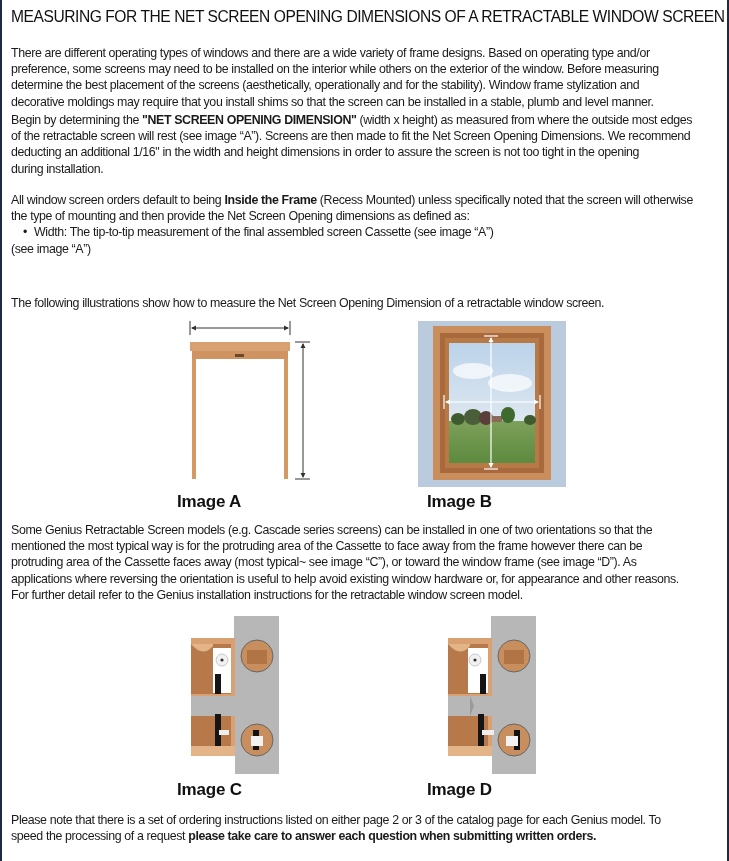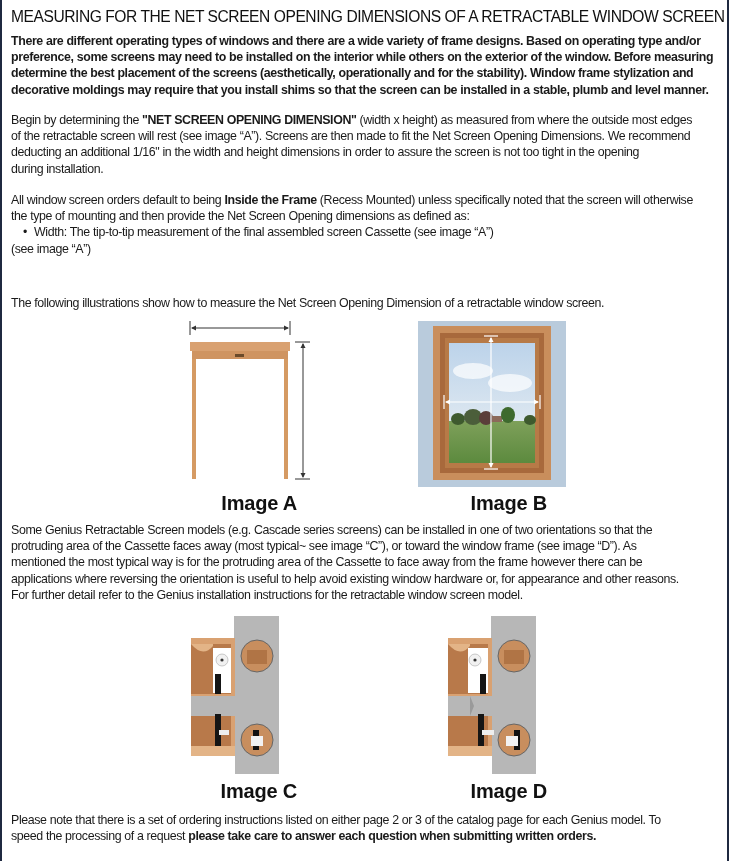--- a/index.html
+++ b/index.html
@@ -20,34 +20,34 @@
   .para {
     position: absolute; left: 9px; width: 712px;
     font-size: 12.4px; line-height: 16.2px; letter-spacing: -0.38px;
     color: #1a1a1a;
   }
   .para .ln { display: block; white-space: nowrap; }
   .para b { font-weight: bold; }
   .bullet { display: block; white-space: nowrap; padding-left: 12px; }
   .bullet::before { content: "\2022"; display: inline-block; width: 11px; }
   .caption {
-    position: absolute; font-size: 20px; font-weight: bold; color: #111;
-    text-align: right; width: 120px; letter-spacing: -0.2px;
+    position: absolute; font-size: 17px; font-weight: bold; color: #111;
+    text-align: left; width: 120px; letter-spacing: -0.2px;
   }
   .img { position: absolute; }
   svg { display: block; }
 </style>
 </head>
 <body>
 
 <div class="frame">
 
   <div class="title">MEASURING FOR THE NET SCREEN OPENING DIMENSIONS OF A RETRACTABLE WINDOW SCREEN</div>
 
-  <div class="para" style="top:33px;font-weight:bold;">
+  <div class="para" style="top:45px;">
     <span class="ln">There are different operating types of windows and there are a wide variety of frame designs.  Based on operating type and/or</span>
     <span class="ln">preference, some screens may need to be installed on the interior while others on the exterior of the window.  Before measuring</span>
     <span class="ln">determine the best placement of the screens (aesthetically, operationally and for the stability).  Window frame stylization and</span>
     <span class="ln">decorative moldings may require that you install shims so that the screen can be installed in a stable, plumb and level manner.</span>
   </div>
 
   <div class="para" style="top:112px;">
     <span class="ln"><span>Begin by determining the </span><b>"NET SCREEN OPENING DIMENSION"</b><span> (width x height) as measured from where the outside most edges</span></span>
     <span class="ln">of the retractable screen will rest (see image “A”). Screens are then made to fit the Net Screen Opening Dimensions. We recommend</span>
     <span class="ln">deducting an additional 1/16" in the width and height dimensions in order to assure the screen is not too tight in the opening</span>
@@ -127,22 +127,22 @@
       <line x1="122" y1="74" x2="122" y2="88" stroke="#fff" stroke-width="1.2"></line>
       <line x1="28" y1="81" x2="120" y2="81" stroke="#fff" stroke-width="1.2"></line>
       <polygon points="27,81 32,78.5 32,83.5" fill="#fff"></polygon>
       <polygon points="121,81 116,78.5 116,83.5" fill="#fff"></polygon>
     </svg>
   </div>
   <div class="caption" style="left:425px; top:492px;">Image B</div>
 
   <div class="para" style="top:522px;">
     <span class="ln">Some Genius Retractable Screen models (e.g. Cascade series screens) can be installed in one of two orientations so that the</span>
+    <span class="ln">mentioned the most typical way is for the protruding area of the Cassette to face away from the frame however there can be</span>
     <span class="ln">protruding area of the Cassette faces away (most typical~ see image “C”), or toward the window frame (see image “D”).  As</span>
-    <span class="ln">mentioned the most typical way is for the protruding area of the Cassette to face away from the frame however there can be</span>
     <span class="ln">applications where reversing the orientation is useful to help avoid existing window hardware or, for appearance and other reasons.</span>
     <span class="ln">For further detail refer to the Genius installation instructions for the retractable window screen model.</span>
   </div>
 
   <div class="img" style="left:189px; top:616px;">
     <svg width="88" height="158" viewBox="0 0 88 158">
       <rect x="0" y="0" width="88" height="158" fill="#ffffff"></rect>
       <rect x="43" y="0" width="45" height="158" fill="#b7b7b7"></rect>
       <rect x="0" y="22" width="44" height="140" fill="#d9a171"></rect>
       <rect x="0" y="28" width="40" height="50" fill="#b8794a"></rect>

